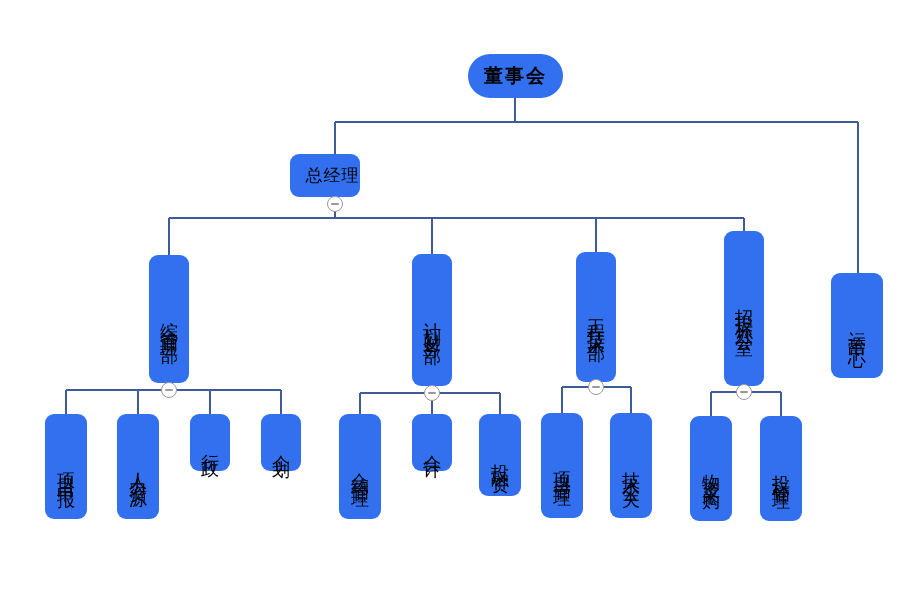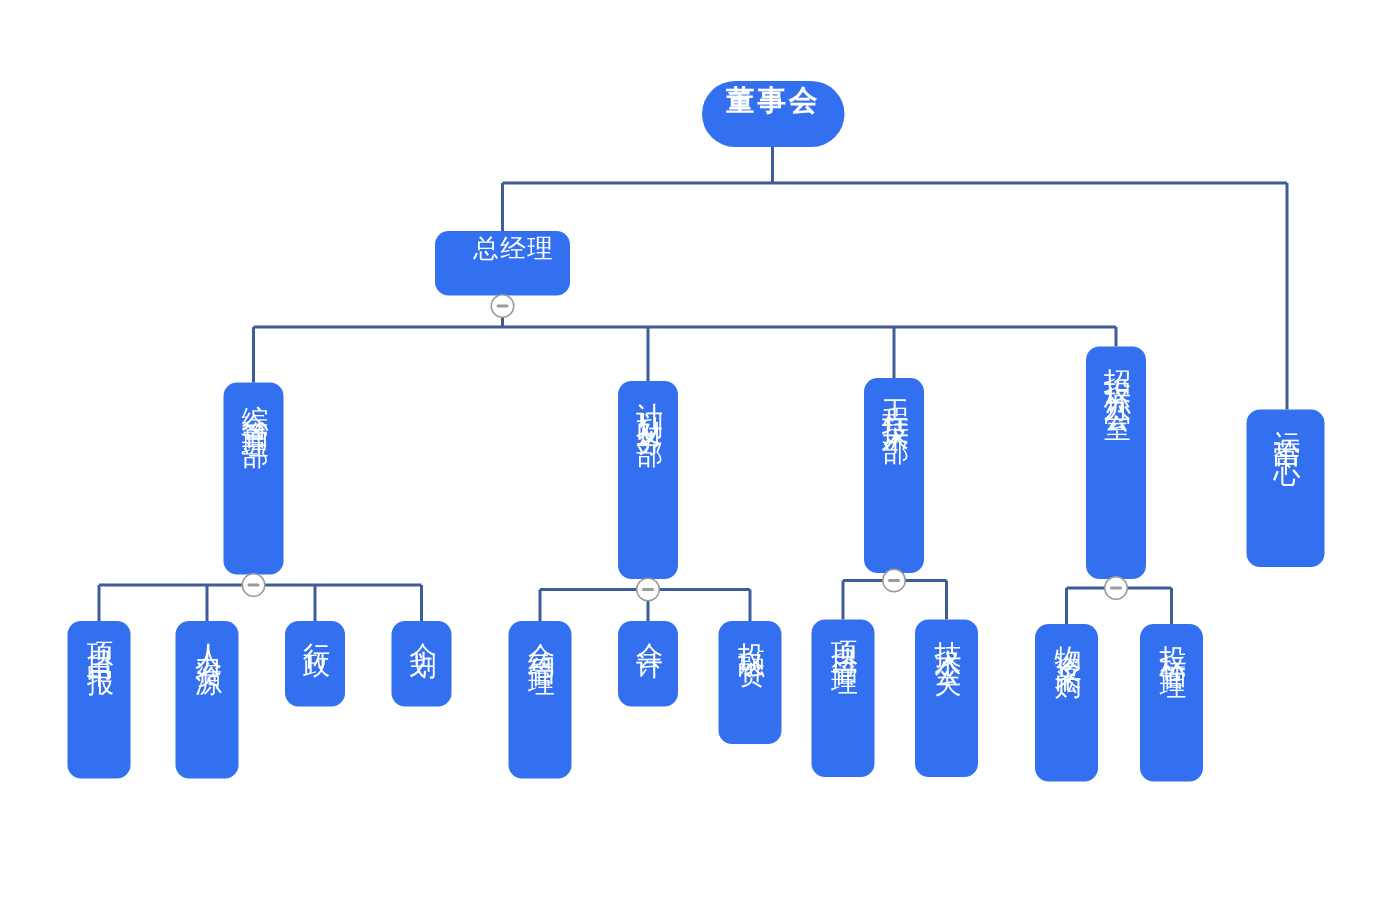--- a/index.html
+++ b/index.html
@@ -4,22 +4,22 @@
 <style>
   html,body{margin:0;padding:0;}
   body{
     width:919px;height:600px;background:#ffffff;overflow:hidden;
     font-family:"DejaVu Sans","Liberation Sans",sans-serif;
   }
   .canvas{position:relative;width:919px;height:600px;background:#ffffff;}
   .connectors{position:absolute;left:0;top:0;width:919px;height:600px;pointer-events:none;}
 
   .node{
-    position:absolute;background:#3370F0;color:#ffffff;
-    display:flex;align-items:flex-start;justify-content:center;
+    position:absolute;background:#3370F0;color:#000000;
+    display:flex;align-items:center;justify-content:center;
     border-radius:9px;box-sizing:border-box;z-index:2;
     cursor:default;
   }
   .node .htext{font-size:17px;letter-spacing:1px;white-space:nowrap;}
   .node.root{border-radius:23px;}
   .node.root .htext{font-size:19px;font-weight:bold;letter-spacing:2px;}
   .vtext{
     writing-mode:vertical-rl;text-orientation:upright;
     font-size:18px;letter-spacing:6px;line-height:1;
     margin-bottom:-6px; 
@@ -42,21 +42,21 @@
     <path d="M169,383 V390 M66,390 H281 M66,390 V414 M138,390 V414 M210,390 V414 M281,390 V414"></path>
     <path d="M432,386 V393 M360,393 H500 M360,393 V414 M432,393 V414 M500,393 V414"></path>
     <path d="M596,382 V387 M562,387 H631 M562,387 V413 M631,387 V413"></path>
     <path d="M744,386 V392 M711,392 H781 M711,392 V416 M781,392 V416"></path>
   </svg>
 
   <div class="node root" style="left:468px;top:54px;width:95px;height:44px;">
     <span class="htext">董事会</span>
   </div>
 
-  <div class="node" style="left:290px;top:154px;width:90px;height:43px;padding-left:15px;">
+  <div class="node" style="left:290px;top:154px;width:70px;height:43px;padding-left:15px;">
     <span class="htext">总经理</span>
   </div>
   <div class="node" style="left:831px;top:273px;width:52px;height:105px;">
     <span class="vtext">运营中心</span>
   </div>
 
   <div class="node" style="left:149px;top:255px;width:40px;height:128px;">
     <span class="vtext">综合管理部</span>
   </div>
   <div class="node" style="left:412px;top:254px;width:40px;height:132px;">

